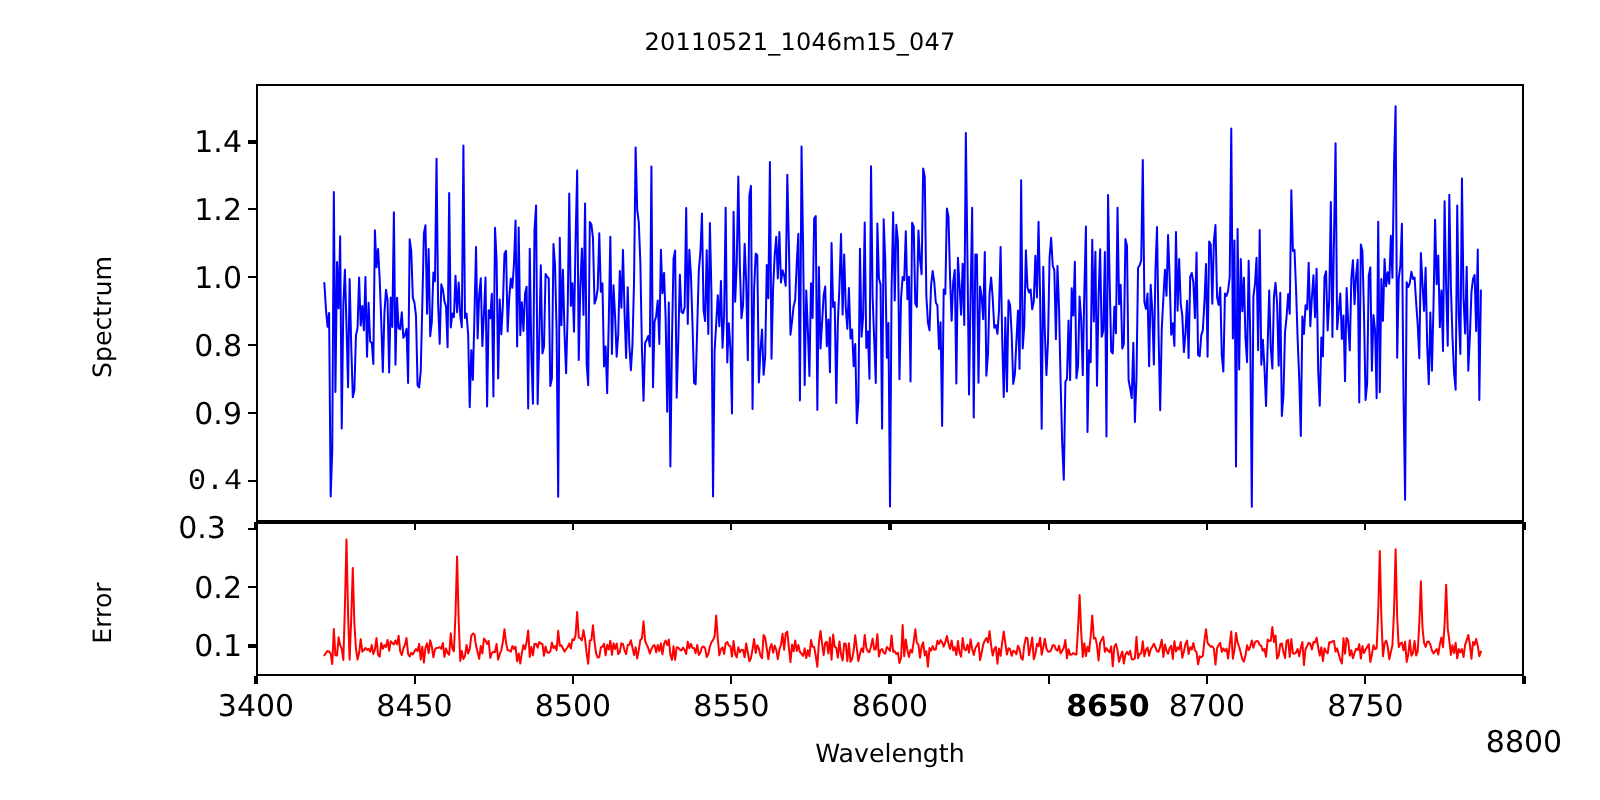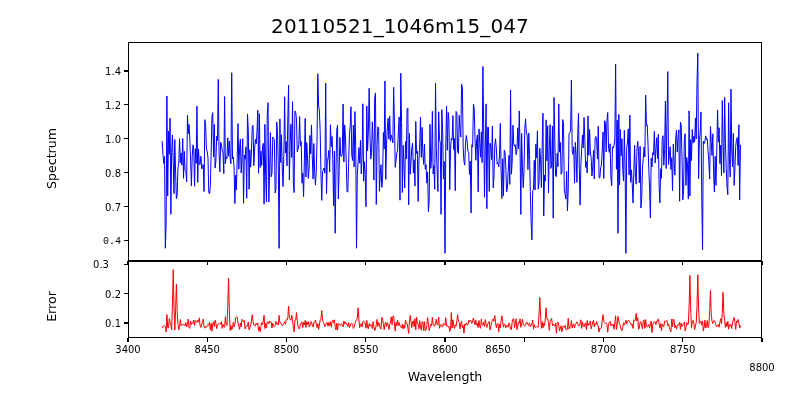--- a/index.html
+++ b/index.html
@@ -14,21 +14,21 @@
     background: #ffffff;
     font-family: "DejaVu Sans", sans-serif;
     overflow: hidden;
   }
   #figure-title {
     position: absolute;
     left: 0;
     top: 14px;
     width: 800px;
     text-align: center;
-    font-size: 20px;
+    font-size: 12px;
     color: #000000;
     letter-spacing: 0.1px;
   }
   .axes-frame {
     position: absolute;
     box-sizing: border-box;
     border: 1.3px solid #000000;
     background: #ffffff;
   }
   #axes-spectrum {
@@ -46,21 +46,21 @@
   .plot-svg {
     position: absolute;
     left: 0;
     top: 0;
     width: 100%;
     height: 100%;
     display: block;
   }
   .tick-label {
     position: absolute;
-    font-size: 10px;
+    font-size: 15px;
     color: #000000;
     white-space: nowrap;
   }
   .ytick-label {
     text-align: right;
     transform: translateY(-50%);
   }
   .xtick-label {
     transform: translateX(-50%);
   }
@@ -118,21 +118,21 @@
   <div class="axes-frame" id="axes-error">
     <svg class="plot-svg" id="svg-error" viewBox="0 0 634 78" preserveAspectRatio="none">
         <path d="M33.28 67.83L34.08 66.61L34.87 65.56L35.66 65.98L36.45 66.93L37.25 72.33L38.04 54.30L38.83 67.84L39.63 67.92L40.42 58.54L41.21 62.53L42.00 64.47L42.80 70.23L43.59 43.15L44.38 7.98L45.17 46.55L45.96 70.15L46.76 48.76L47.55 22.75L48.34 51.28L49.13 64.43L49.93 70.01L50.72 66.52L51.51 59.47L52.30 65.93L53.10 65.12L53.89 64.04L54.68 65.05L55.47 64.49L56.27 65.95L57.06 62.53L57.85 67.15L58.64 64.73L59.44 58.89L60.23 67.57L61.02 68.56L61.82 61.41L62.61 64.44L63.40 62.58L64.19 63.58L64.98 59.93L65.78 65.46L66.57 60.54L67.36 61.44L68.16 62.20L68.95 60.15L69.74 62.21L70.53 57.69L71.33 65.96L72.12 67.68L72.91 64.15L73.70 62.49L74.49 58.89L75.29 67.10L76.08 68.44L76.87 66.59L77.66 67.36L78.46 65.83L79.25 64.66L80.04 65.66L80.84 61.92L81.63 70.03L82.42 63.45L83.21 71.57L84.01 63.84L84.80 61.66L85.59 66.74L86.38 60.10L87.18 63.36L87.97 68.85L88.76 64.68L89.55 64.01L90.34 63.93L91.14 63.64L91.93 64.46L92.72 61.45L93.52 68.64L94.31 64.31L95.10 66.65L95.89 67.53L96.69 56.43L97.48 64.41L98.27 65.77L99.06 46.52L99.86 16.84L100.65 49.39L101.44 70.77L102.23 65.57L103.03 69.79L103.82 68.22L104.61 62.47L105.40 66.92L106.20 64.47L106.99 57.75L107.78 56.55L108.57 56.98L109.36 62.94L110.16 66.23L110.95 69.67L111.74 62.96L112.53 66.94L113.33 59.18L114.12 60.13L114.91 61.99L115.70 60.42L116.50 69.22L117.29 66.62L118.08 65.98L118.88 66.27L119.67 61.98L120.46 70.04L121.25 67.39L122.05 65.08L122.84 60.77L123.63 54.36L124.42 61.40L125.22 65.21L126.01 65.28L126.80 66.00L127.59 62.98L128.39 64.53L129.18 63.32L129.97 70.94L130.76 66.94L131.56 72.09L132.35 66.62L133.14 62.50L133.93 64.69L134.72 60.92L135.52 54.97L136.31 68.73L137.10 63.48L137.90 67.88L138.69 61.99L139.48 61.84L140.27 63.87L141.06 60.91L141.86 61.75L142.65 61.92L143.44 68.09L144.24 63.25L145.03 66.31L145.82 66.56L146.61 65.89L147.41 61.25L148.20 64.13L148.99 63.09L149.78 65.21L150.57 55.16L151.37 62.87L152.16 62.64L152.95 64.31L153.75 65.95L154.54 64.69L155.33 63.59L156.12 61.69L156.91 64.32L157.71 59.57L158.50 60.01L159.29 57.41L160.09 45.50L160.88 58.56L161.67 59.06L162.46 60.16L163.25 54.82L164.05 59.53L164.84 66.91L165.63 72.17L166.43 60.21L167.22 59.99L168.01 52.30L168.80 60.73L169.59 66.94L170.39 68.99L171.18 68.68L171.97 63.78L172.77 63.38L173.56 61.84L174.35 67.81L175.14 62.39L175.94 64.85L176.73 60.28L177.52 67.59L178.31 61.66L179.10 64.59L179.90 61.68L180.69 67.18L181.48 66.17L182.27 61.66L183.07 61.94L183.86 65.22L184.65 67.25L185.44 62.55L186.24 62.40L187.03 60.03L187.82 63.75L188.61 67.74L189.41 63.64L190.20 69.54L190.99 65.13L191.78 59.89L192.58 59.20L193.37 50.23L194.16 60.07L194.95 62.28L195.75 64.11L196.54 66.87L197.33 64.67L198.13 62.92L198.92 62.65L199.71 66.33L200.50 62.45L201.30 65.67L202.09 61.64L202.88 67.30L203.67 61.90L204.47 60.20L205.26 62.61L206.05 59.71L206.84 67.48L207.64 70.18L208.43 63.18L209.22 70.19L210.01 63.67L210.81 63.87L211.60 64.87L212.39 65.35L213.18 63.83L213.98 65.03L214.77 67.15L215.56 60.88L216.35 64.19L217.15 61.91L217.94 63.96L218.73 64.15L219.52 66.69L220.31 62.50L221.11 67.65L221.90 66.41L222.69 63.68L223.48 63.29L224.28 64.16L225.07 68.68L225.86 67.29L226.66 63.27L227.45 61.00L228.24 59.98L229.03 58.08L229.82 47.27L230.62 59.13L231.41 67.84L232.20 64.75L233.00 63.73L233.79 67.12L234.58 61.65L235.37 60.95L236.16 62.83L236.96 63.08L237.75 68.50L238.54 60.41L239.34 67.17L240.13 68.91L240.92 63.68L241.71 66.24L242.50 64.97L243.30 65.05L244.09 68.85L244.88 61.68L245.68 66.51L246.47 70.88L247.26 69.31L248.05 64.85L248.84 59.36L249.64 66.60L250.43 62.58L251.22 64.29L252.02 68.02L252.81 69.30L253.60 57.28L254.39 58.79L255.19 64.28L255.98 69.90L256.77 64.11L257.56 61.94L258.35 66.48L259.15 62.80L259.94 64.91L260.73 69.83L261.52 64.87L262.32 62.24L263.11 56.74L263.90 64.95L264.69 56.45L265.49 55.61L266.28 63.81L267.07 71.32L267.87 62.30L268.66 65.74L269.45 60.14L270.24 65.55L271.03 62.54L271.83 66.12L272.62 67.03L273.41 68.14L274.20 64.24L275.00 69.24L275.79 65.25L276.58 68.35L277.38 59.94L278.17 63.44L278.96 63.51L279.75 68.08L280.55 73.76L281.34 61.11L282.13 55.25L282.92 61.68L283.72 67.76L284.51 61.43L285.30 60.86L286.09 66.93L286.88 58.65L287.68 70.12L288.47 57.09L289.26 63.33L290.06 63.98L290.85 69.04L291.64 60.65L292.43 67.24L293.23 70.57L294.02 61.77L294.81 61.91L295.60 70.84L296.40 61.61L297.19 71.18L297.98 69.72L298.77 65.36L299.56 57.51L300.36 64.34L301.15 70.85L301.94 67.04L302.74 64.28L303.53 66.15L304.32 57.29L305.11 63.88L305.90 65.86L306.70 66.17L307.49 63.10L308.28 59.20L309.07 64.81L309.87 64.73L310.66 56.90L311.45 68.50L312.25 65.14L313.04 64.65L313.83 66.53L314.62 66.96L315.42 63.50L316.21 64.36L317.00 65.53L317.79 57.58L318.58 66.03L319.38 65.69L320.17 67.18L320.96 66.49L321.75 71.80L322.55 69.22L323.34 52.17L324.13 68.26L324.92 59.60L325.72 65.15L326.51 68.69L327.30 64.97L328.09 66.40L328.89 60.77L329.68 54.36L330.47 61.40L331.26 62.36L332.06 69.06L332.85 63.36L333.64 61.15L334.44 67.86L335.23 65.69L336.02 73.67L336.81 64.08L337.60 65.40L338.40 63.03L339.19 64.98L339.98 64.70L340.77 60.36L341.57 61.97L342.36 59.95L343.15 61.14L343.94 63.38L344.74 61.06L345.53 57.85L346.32 61.74L347.12 64.61L347.91 60.15L348.70 65.29L349.49 63.59L350.28 67.73L351.08 60.46L351.87 66.41L352.66 68.51L353.45 58.85L354.25 64.69L355.04 65.24L355.83 62.37L356.63 66.51L357.42 59.58L358.21 64.44L359.00 67.62L359.80 64.19L360.59 62.79L361.38 61.36L362.17 70.29L362.97 66.54L363.76 62.23L364.55 60.30L365.34 58.91L366.13 61.18L366.93 55.34L367.72 62.69L368.51 67.89L369.31 64.63L370.10 63.40L370.89 72.15L371.68 64.26L372.48 68.12L373.27 61.19L374.06 55.55L374.85 61.49L375.65 67.36L376.44 64.18L377.23 64.75L378.02 68.11L378.81 65.48L379.61 65.79L380.40 67.31L381.19 62.91L381.99 64.68L382.78 69.24L383.57 70.12L384.36 62.44L385.16 58.69L385.95 58.96L386.74 67.85L387.53 63.61L388.33 58.67L389.12 69.82L389.91 67.30L390.70 61.89L391.50 63.15L392.29 58.70L393.08 67.51L393.87 63.66L394.67 59.29L395.46 64.30L396.25 65.84L397.04 66.02L397.83 65.04L398.63 62.57L399.42 62.63L400.21 64.74L401.00 65.43L401.80 62.87L402.59 66.89L403.38 65.42L404.17 63.96L404.97 59.95L405.76 69.41L406.55 64.64L407.34 67.51L408.14 67.39L408.93 66.68L409.72 67.27L410.51 67.40L411.31 54.04L412.10 36.64L412.89 55.72L413.69 68.61L414.48 61.59L415.27 68.21L416.06 63.36L416.85 65.88L417.65 58.08L418.44 47.27L419.23 59.13L420.02 58.82L420.82 62.71L421.61 70.51L422.40 61.29L423.19 59.58L423.99 58.26L424.78 66.02L425.57 64.08L426.37 65.46L427.16 66.26L427.95 63.22L428.74 73.52L429.53 63.28L430.33 62.00L431.12 65.24L431.91 71.18L432.70 68.37L433.50 65.84L434.29 72.06L435.08 67.41L435.88 66.07L436.67 67.47L437.46 65.55L438.25 69.84L439.05 69.96L439.84 69.31L440.63 58.23L441.42 69.29L442.22 67.09L443.01 66.92L443.80 60.59L444.59 68.38L445.38 64.94L446.18 63.83L446.97 68.07L447.76 64.67L448.56 63.40L449.35 61.83L450.14 63.78L450.93 65.77L451.73 66.00L452.52 63.36L453.31 59.74L454.10 68.68L454.90 62.26L455.69 65.50L456.48 67.06L457.27 64.09L458.06 62.86L458.86 69.70L459.65 60.50L460.44 65.77L461.24 63.72L462.03 64.76L462.82 60.95L463.61 69.03L464.41 65.90L465.20 61.98L465.99 60.26L466.78 67.15L467.58 63.69L468.37 64.78L469.16 61.44L469.95 65.22L470.75 66.23L471.54 72.48L472.33 68.33L473.12 68.85L473.92 68.10L474.71 60.17L475.50 54.36L476.29 61.40L477.08 62.42L477.88 63.41L478.67 63.16L479.46 64.30L480.25 72.61L481.05 64.20L481.84 62.52L482.63 61.43L483.42 66.05L484.22 64.31L485.01 65.63L485.80 64.38L486.59 69.50L487.39 62.30L488.18 55.51L488.97 69.64L489.76 65.15L490.56 56.25L491.35 61.25L492.14 63.41L492.94 66.65L493.73 69.95L494.52 71.08L495.31 67.97L496.10 62.67L496.90 65.13L497.69 63.44L498.48 60.16L499.27 63.96L500.07 61.12L500.86 60.38L501.65 60.65L502.44 62.56L503.24 63.01L504.03 65.51L504.82 64.44L505.62 68.54L506.41 59.66L507.20 60.43L507.99 60.33L508.78 53.18L509.58 61.02L510.37 57.55L511.16 69.54L511.95 67.93L512.75 62.11L513.54 61.74L514.33 66.10L515.13 69.28L515.92 60.36L516.71 59.85L517.50 68.63L518.29 59.46L519.09 66.78L519.88 67.05L520.67 66.33L521.47 64.59L522.26 68.39L523.05 63.91L523.84 60.96L524.63 72.86L525.43 64.54L526.22 63.12L527.01 61.35L527.81 61.89L528.60 64.82L529.39 61.00L530.18 61.22L530.98 58.77L531.77 63.73L532.56 68.02L533.35 63.61L534.14 70.81L534.94 64.13L535.73 66.05L536.52 66.81L537.32 61.08L538.11 61.27L538.90 60.60L539.69 60.47L540.49 65.91L541.28 64.23L542.07 67.35L542.86 70.09L543.65 72.07L544.45 59.00L545.24 67.00L546.03 58.84L546.83 60.29L547.62 67.99L548.41 65.22L549.20 69.35L550.00 66.59L550.79 64.48L551.58 65.13L552.37 62.06L553.17 69.51L553.96 63.08L554.75 66.65L555.54 64.81L556.33 63.60L557.13 62.11L557.92 71.29L558.71 67.44L559.50 62.66L560.30 64.61L561.09 64.19L561.88 45.39L562.67 13.89L563.47 48.44L564.26 68.35L565.05 61.78L565.85 60.20L566.64 63.20L567.43 69.83L568.22 66.11L569.01 62.61L569.81 45.06L570.60 13.00L571.39 48.16L572.18 63.59L572.98 61.69L573.77 61.27L574.56 65.24L575.36 60.80L576.15 71.30L576.94 67.38L577.73 59.99L578.52 68.05L579.32 66.75L580.11 60.39L580.90 67.89L581.69 65.88L582.49 51.34L583.28 29.55L584.07 53.45L584.87 61.39L585.66 63.53L586.45 60.79L587.24 60.71L588.03 62.40L588.83 65.32L589.62 66.89L590.41 65.65L591.21 64.64L592.00 67.40L592.79 62.17L593.58 58.58L594.38 63.68L595.17 52.02L595.96 31.32L596.75 54.02L597.54 60.07L598.34 67.62L599.13 62.61L599.92 66.71L600.72 61.35L601.51 69.38L602.30 64.62L603.09 66.30L603.88 64.59L604.68 68.68L605.47 62.42L606.26 59.97L607.06 57.32L607.85 62.34L608.64 69.65L609.43 60.99L610.23 62.42L611.02 59.41L611.81 62.95L612.60 68.29L613.39 65.94" fill="none" stroke="#ff0000" stroke-width="1" stroke-linejoin="round" stroke-linecap="round" vector-effect="non-scaling-stroke"></path>
       </svg>
   </div>
 
   <div id="tick-layer">
       <div class="tick-mark ytick-mark" style="left: 124.4px; top: 239.978px;"></div>
       <div class="tick-label ytick-label" style="left: 81px; top: 240.628px; width: 40px; font-family: Liberation Mono, monospace;">0.4</div>
       <div class="tick-mark ytick-mark" style="left: 124.4px; top: 206.024px;"></div>
-      <div class="tick-label ytick-label" style="left: 81px; top: 206.674px; width: 40px;">0.7</div>
+      <div class="tick-label ytick-label" style="left: 81px; top: 206.674px; width: 40px;">0.9</div>
       <div class="tick-mark ytick-mark" style="left: 124.4px; top: 172.071px;"></div>
       <div class="tick-label ytick-label" style="left: 81px; top: 172.721px; width: 40px;">0.8</div>
       <div class="tick-mark ytick-mark" style="left: 124.4px; top: 138.117px;"></div>
       <div class="tick-label ytick-label" style="left: 81px; top: 138.767px; width: 40px;">1.0</div>
       <div class="tick-mark ytick-mark" style="left: 124.4px; top: 104.164px;"></div>
       <div class="tick-label ytick-label" style="left: 81px; top: 104.814px; width: 40px;">1.2</div>
       <div class="tick-mark ytick-mark" style="left: 124.4px; top: 70.2105px;"></div>
       <div class="tick-label ytick-label" style="left: 81px; top: 70.8605px; width: 40px;">1.4</div>
       <div class="tick-mark ytick-mark" style="left: 124.4px; top: 322.285px;"></div>
       <div class="tick-label ytick-label" style="left: 81px; top: 322.935px; width: 40px;">0.1</div>
@@ -153,21 +153,21 @@
       <div class="tick-label xtick-label" style="left: 128px; top: 344.2px;">3400</div>
       <div class="tick-mark xtick-mark" style="left: 206.6px; top: 338.2px;"></div>
       <div class="tick-label xtick-label" style="left: 207.25px; top: 344.2px;">8450</div>
       <div class="tick-mark xtick-mark" style="left: 285.85px; top: 338.2px;"></div>
       <div class="tick-label xtick-label" style="left: 286.5px; top: 344.2px;">8500</div>
       <div class="tick-mark xtick-mark" style="left: 365.1px; top: 338.2px;"></div>
       <div class="tick-label xtick-label" style="left: 365.75px; top: 344.2px;">8550</div>
       <div class="tick-mark xtick-mark" style="left: 444.35px; top: 338.2px;"></div>
       <div class="tick-label xtick-label" style="left: 445px; top: 344.2px;">8600</div>
       <div class="tick-mark xtick-mark" style="left: 523.6px; top: 338.2px;"></div>
-      <div class="tick-label xtick-label" style="left: 498px; top: 344.2px;">8650</div>
+      <div class="tick-label xtick-label" style="left: 554px; top: 344.2px; font-weight: bold;">8650</div>
       <div class="tick-mark xtick-mark" style="left: 602.85px; top: 338.2px;"></div>
       <div class="tick-label xtick-label" style="left: 603.5px; top: 344.2px; text-align: center;">8700</div>
       <div class="tick-mark xtick-mark" style="left: 682.1px; top: 338.2px;"></div>
       <div class="tick-label xtick-label" style="left: 682.75px; top: 344.2px;">8750</div>
       <div class="tick-mark xtick-mark" style="left: 761.35px; top: 338.2px;"></div>
       <div class="tick-label xtick-label" style="left: 762px; top: 362px;">8800</div>
     </div>
 
   <div class="axis-label" id="label-spectrum">Spectrum</div>
   <div class="axis-label" id="label-error">Error</div>

